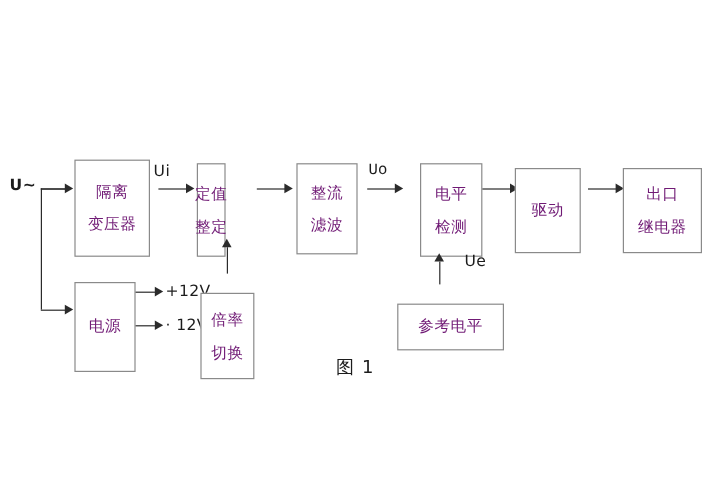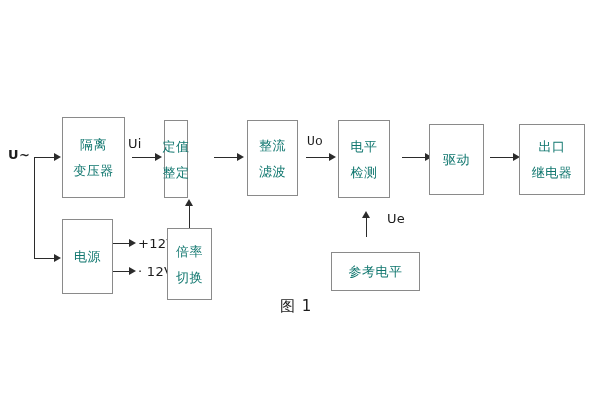--- a/index.html
+++ b/index.html
@@ -19,23 +19,24 @@
   
   .block {
     position: absolute;
     box-sizing: border-box;
     border: 1px solid #8a8a8a;
     background: #ffffff;
     display: flex;
     flex-direction: column;
     align-items: center;
     justify-content: center;
-    color: #0f766e;
+    color: #701a75;
     font-size: 13px;
     line-height: 1.0;
+    margin-top: 16px;
   }
   .block .ln {
     display: block;
     white-space: nowrap;
     letter-spacing: 0.5px;
   }
   .block .ln + .ln {
     margin-top: 13px;
     font-family: Liberation Serif, serif;
   }
@@ -127,21 +128,21 @@
 
   <div class="block" style="left:247px; top:120px; width:51px; height:76px;">
     <span class="ln">整流</span>
     <span class="ln">滤波</span>
   </div>
 
   <div class="lbl lbl-sig" style="left:307px; top:135px;font-family:Liberation Mono, monospace;">Uo</div>
   <div class="hline" style="left:306px; top:157px; width:24px;"></div>
   <div class="ahead-r" style="left:329px; top:153px;"></div>
 
-  <div class="block" style="left:338px; top:120px; width:52px; height:78px;">
+  <div class="block" style="left:350px; top:120px; width:52px; height:78px;">
     <span class="ln">电平</span>
     <span class="ln">检测</span>
   </div>
 
   <div class="hline" style="left:402px; top:157px; width:24px;"></div>
   <div class="ahead-r" style="left:425px; top:153px;"></div>
 
   <div class="block" style="left:429px; top:124px; width:55px; height:71px;">
     <span class="ln">驱动</span>
   </div>
@@ -167,21 +168,21 @@
   <div class="lbl lbl-sig" style="left:138px; top:265px;">· 12V</div>
 
   <div class="block" style="left:167px; top:228px; width:45px; height:72px;">
     <span class="ln">倍率</span>
     <span class="ln">切换</span>
   </div>
 
   <div class="vline" style="left:189px; top:206px; height:22px;"></div>
   <div class="ahead-u" style="left:185px; top:199px;"></div>
 
-  <div class="block" style="left:331px; top:252px; width:89px; height:39px;">
+  <div class="block" style="left:331px; top:237px; width:89px; height:39px;">
     <span class="ln">参考电平</span>
   </div>
 
   <div class="vline" style="left:366px; top:218px; height:19px;"></div>
   <div class="ahead-u" style="left:362px; top:211px;"></div>
   <div class="lbl lbl-sig" style="left:375px; top:212px;margin-left:12px;">Ue</div>
 
   <div class="caption" style="left:280px; top:297px;">图 1</div>
 
 </div>

